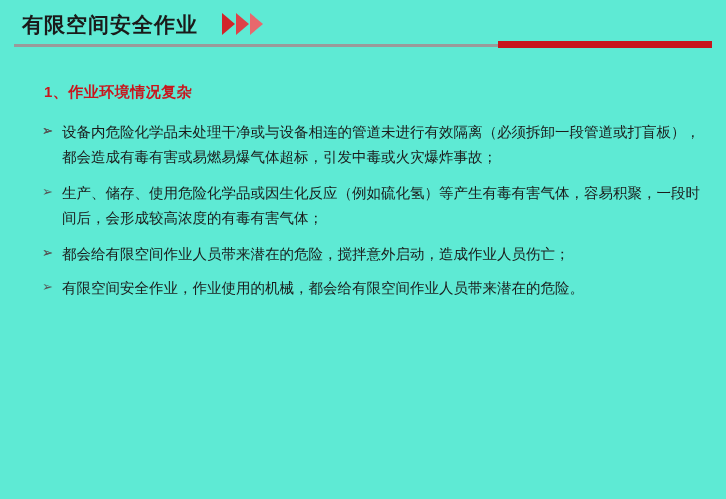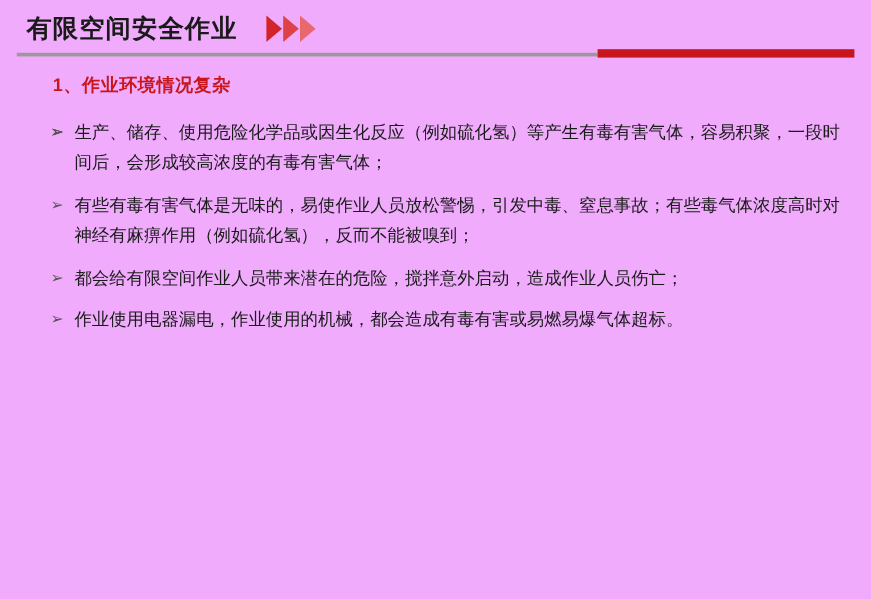--- a/index.html
+++ b/index.html
@@ -10,21 +10,21 @@
     width: 726px;
     height: 499px;
     background: #ffffff;
     font-family: "Liberation Sans", sans-serif;
     overflow: hidden;
   }
   .slide {
     position: relative;
     width: 726px;
     height: 499px;
-    background: #f0abfc;
+    background: #5eead4;
     box-sizing: border-box;
   }
 
   
   .header {
     position: relative;
     height: 48px;
     padding-left: 22px;
     display: flex;
     align-items: center;
@@ -67,21 +67,21 @@
     left: 498px;
     top: 41px;
     width: 214px;
     height: 7px;
     background: #c8161d;
   }
 
   
   .content {
     position: relative;
-    padding: 14px 26px 0 40px;
+    padding: 35px 26px 0 40px;
   }
   .section-title {
     font-size: 15px;
     font-weight: bold;
     color: #c8161d;
     margin: 0 0 18px 4px;
     letter-spacing: 0.5px;
   }
   ul.bullets {
     list-style: none;
@@ -128,33 +128,33 @@
 
     <ul class="bullets">
       <li>
         <span class="marker">➢</span>
       </li>
       <li>
         <span class="marker">➢</span>
       </li>
       <li>
         <span class="marker">➢</span>
+        <span>设备内危险化学品未处理干净或与设备相连的管道未进行有效隔离（必须拆卸一段管道或打盲板），都会造成有毒有害或易燃易爆气体超标，引发中毒或火灾爆炸事故；</span>
       </li>
       <li>
         <span class="marker">➢</span>
         <span>生产、储存、使用危险化学品或因生化反应（例如硫化氢）等产生有毒有害气体，容易积聚，一段时间后，会形成较高浓度的有毒有害气体；</span>
       </li>
       <li>
         <span class="marker">➢</span>
-        <span>有些有毒有害气体是无味的，易使作业人员放松警惕，引发中毒、窒息事故；有些毒气体浓度高时对神经有麻痹作用（例如硫化氢），反而不能被嗅到；</span>
       </li>
       <li class="tight">
         <span class="marker">➢</span>
         <span>都会给有限空间作业人员带来潜在的危险，搅拌意外启动，造成作业人员伤亡；</span>
       </li>
       <li class="tight">
         <span class="marker">➢</span>
-        <span>作业使用电器漏电，作业使用的机械，都会造成有毒有害或易燃易爆气体超标。</span>
+        <span>有限空间安全作业，作业使用的机械，都会给有限空间作业人员带来潜在的危险。</span>
       </li>
     </ul>
   </div>
 
 </div>
 
 </body></html>

